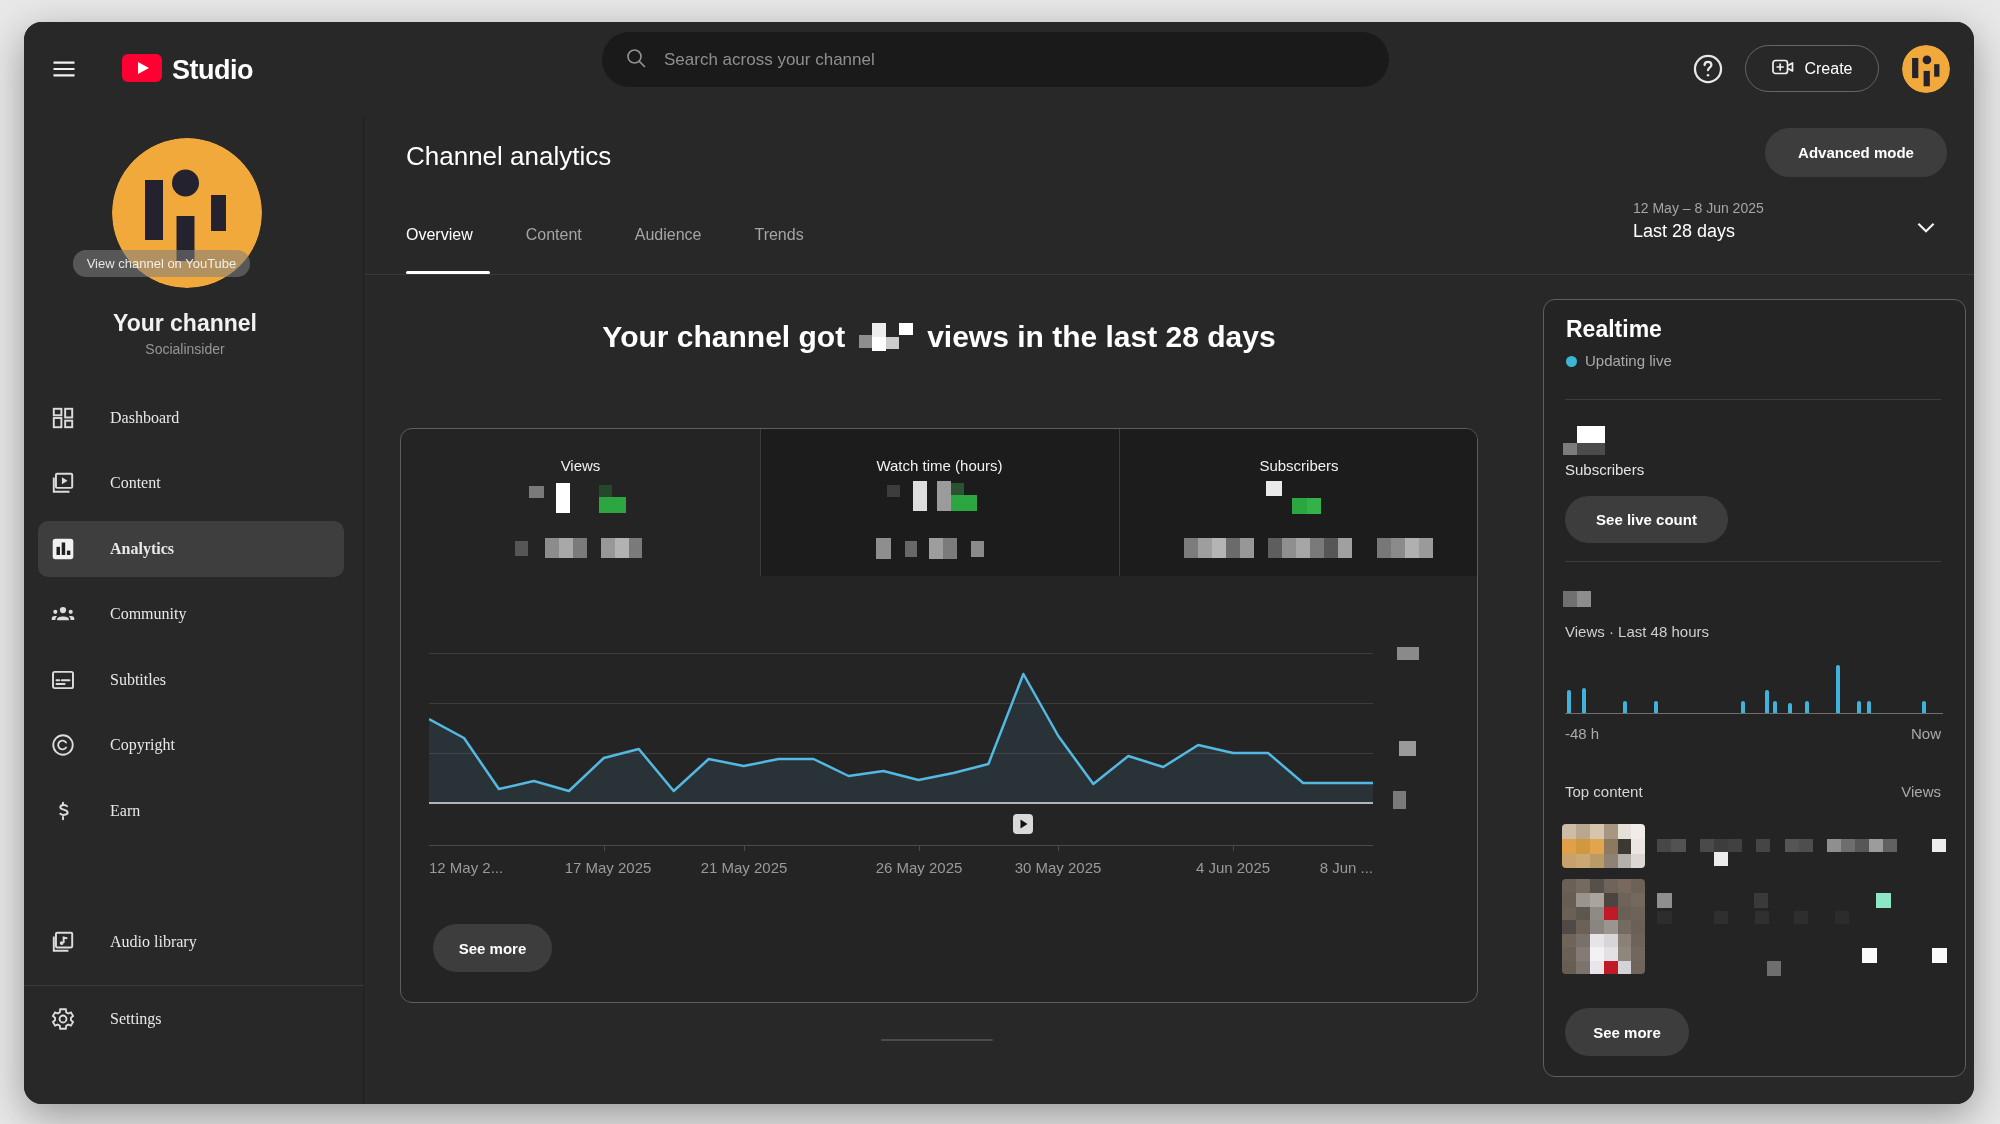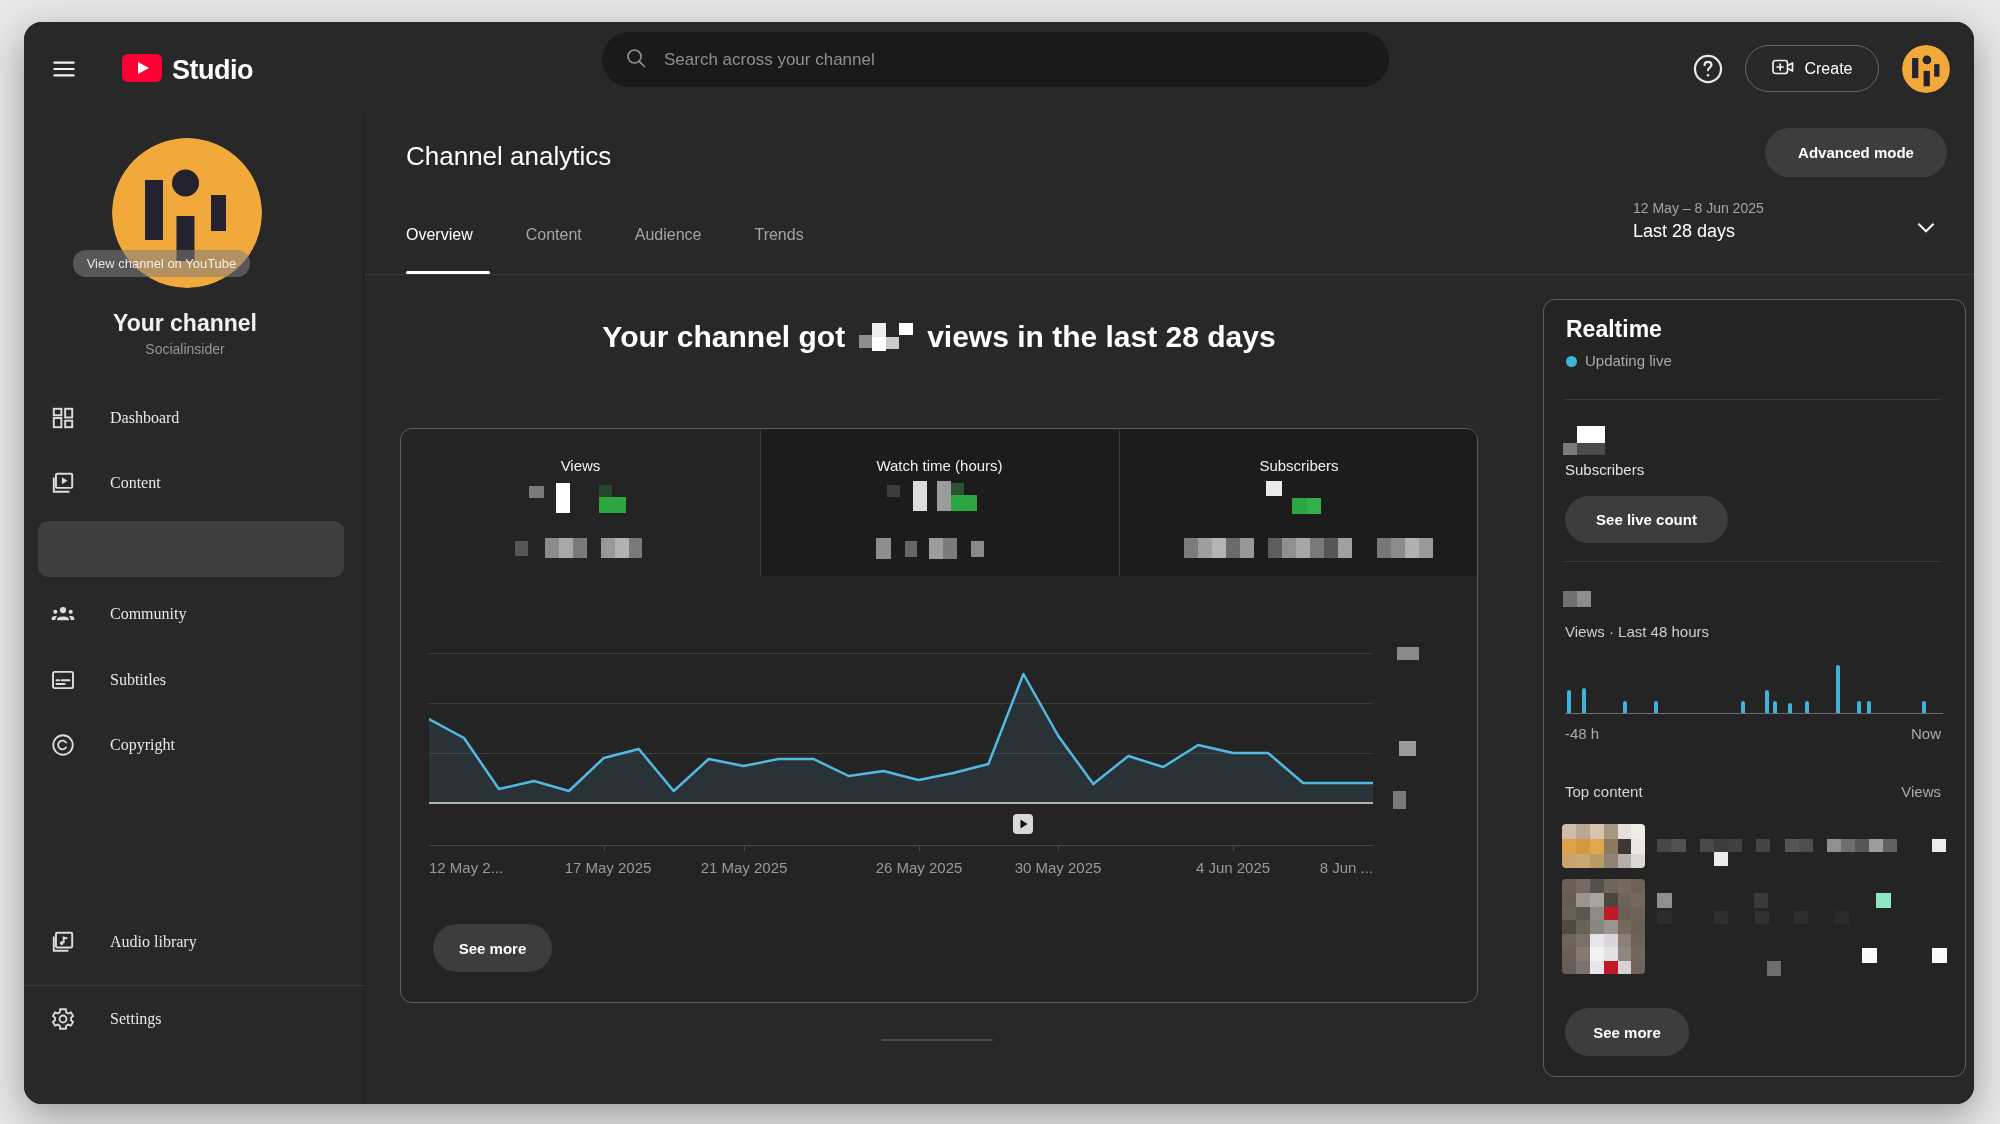--- a/index.html
+++ b/index.html
@@ -202,20 +202,31 @@
           <svg viewBox="0 0 24 24">
             <g fill="none" stroke="#dcdcdc" stroke-width="1.8">
               <path d="M3.5 7 V20 H18"></path>
               <rect x="5.5" y="3.5" width="15" height="13" rx="1"></rect>
             </g>
             <path d="M11 6.8 L16.2 10 L11 13.2 Z" fill="#dcdcdc"></path>
           </svg>
         </span>
       <span class="nlabel">Content</span>
     </div>
+    <div class="nav-item" style="top:409px">
+      <span class="nicon">
+          <svg viewBox="0 0 24 24">
+            <rect x="2.5" y="2.5" width="19" height="19" rx="2.5" fill="#f1f1f1"></rect>
+            <rect x="6" y="10" width="3.2" height="7.5" fill="#1f1f1f"></rect>
+            <rect x="10.8" y="6" width="3.2" height="11.5" fill="#1f1f1f"></rect>
+            <rect x="15.6" y="13.5" width="3.2" height="4" fill="#1f1f1f"></rect>
+          </svg>
+        </span>
+      <span class="nlabel" style="font-weight:700">Analytics</span>
+    </div>
     <div class="nav-item" style="top:474px">
       <span class="nicon">
           <svg viewBox="0 0 24 24" fill="#dcdcdc">
             <circle cx="12" cy="8.4" r="2.9"></circle>
             <path d="M6.6 16.8 c0-3.2 10.8-3.2 10.8 0 v1 H6.6 Z"></path>
             <circle cx="4.9" cy="10" r="1.9"></circle>
             <circle cx="19.1" cy="10" r="1.9"></circle>
             <path d="M1.6 16 c0-2.1 3.2-2.6 4.9-1.7 -1.2 0.9-1.6 1.9-1.5 3.2 H1.6 Z"></path>
             <path d="M22.4 16 c0-2.1-3.2-2.6-4.9-1.7 1.2 0.9 1.6 1.9 1.5 3.2 h3.4 Z"></path>
           </svg>
@@ -232,20 +243,29 @@
       <span class="nlabel">Subtitles</span>
     </div>
     <div class="nav-item" style="top:605px">
       <span class="nicon">
           <svg viewBox="0 0 24 24" fill="none" stroke="#dcdcdc" stroke-width="1.7">
             <circle cx="12" cy="12" r="9"></circle>
             <path d="M14.8 9.7 a4 4 0 1 0 0 4.6" stroke-linecap="round"></path>
           </svg>
         </span>
       <span class="nlabel">Copyright</span>
+    </div>
+    <div class="nav-item" style="top:671px">
+      <span class="nicon">
+          <svg viewBox="0 0 24 24" fill="none" stroke="#dcdcdc" stroke-width="1.8" stroke-linecap="round">
+            <path d="M15.8 7.6 c-1.2-1.6-6.3-1.9-6.3 0.9 s6.8 1.6 6.8 4.9 c0 2.4-4.8 2.9-6.8 1.2"></path>
+            <path d="M12 4.3 v2 M12 17.6 v2"></path>
+          </svg>
+        </span>
+      <span class="nlabel">Earn</span>
     </div>
     <div class="nav-item" style="top:802px">
       <span class="nicon">
           <svg viewBox="0 0 24 24" fill="none" stroke="#dcdcdc" stroke-width="1.8">
             <path d="M3.5 7 V20 H17"></path>
             <rect x="5.5" y="3.5" width="15" height="13.5" rx="1"></rect>
             <circle cx="10.8" cy="13" r="1.8" fill="#dcdcdc" stroke="none"></circle>
             <path d="M12.6 13 V7.8 l3.4 0.9"></path>
           </svg>
         </span>

